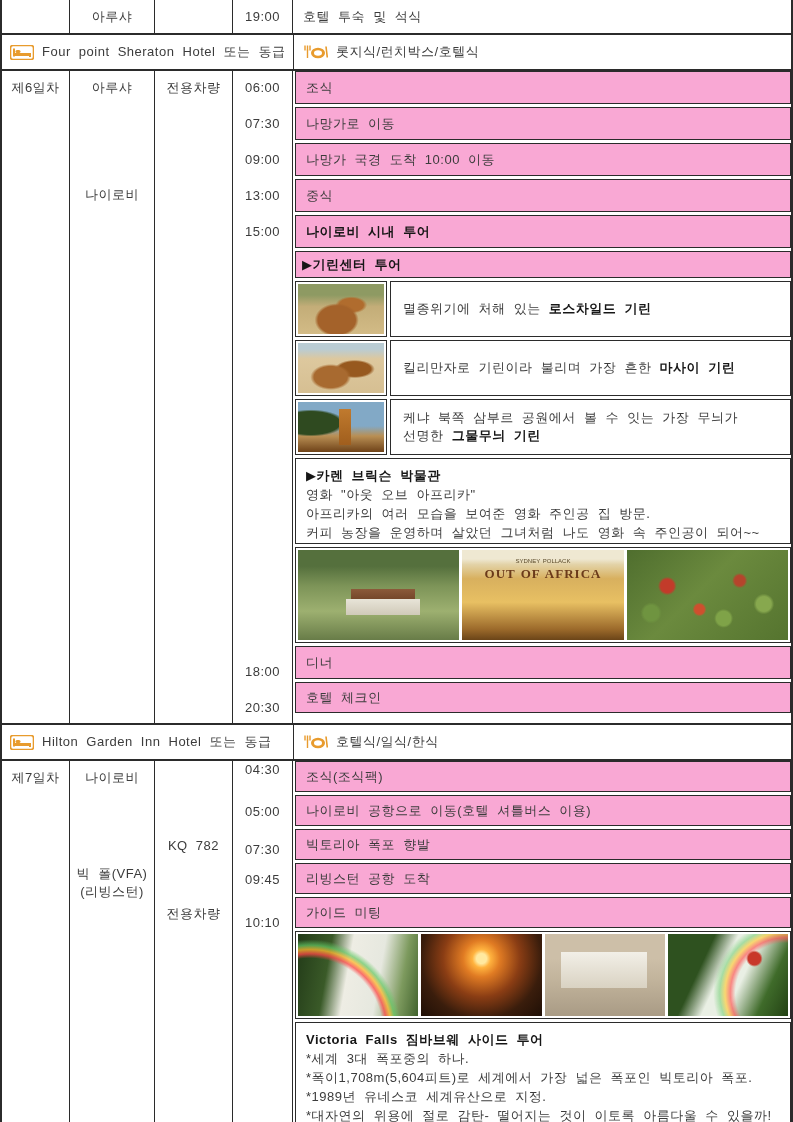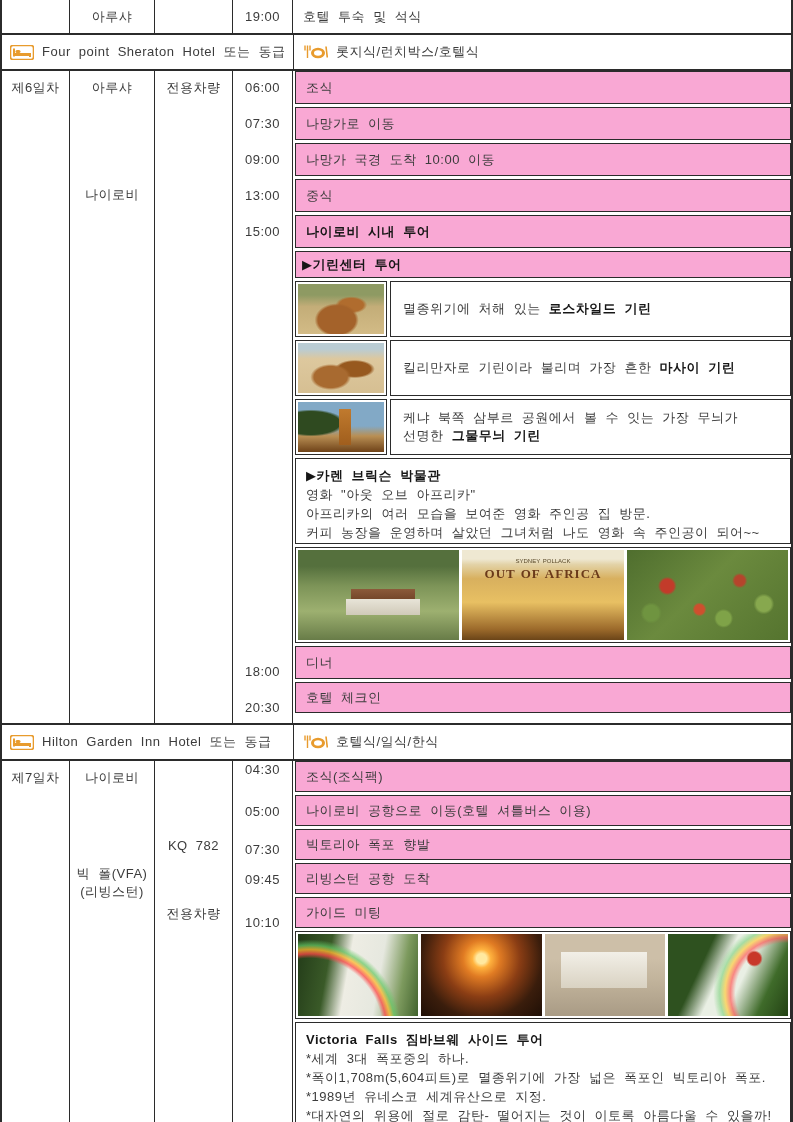--- a/index.html
+++ b/index.html
@@ -292,21 +292,21 @@
       <div class="strip strip4">
         <div class="ph ph-falls"></div>
         <div class="ph ph-sunset"></div>
         <div class="ph ph-boat"></div>
         <div class="ph ph-heli"></div>
       </div>
 
       <div class="block" style="height:112px">
         <div class="b">Victoria Falls 짐바브웨 사이드 투어</div>
         <div>*세계 3대 폭포중의 하나.</div>
-        <div>*폭이1,708m(5,604피트)로 멸종위기에 가장 넓은 폭포인 빅토리아 폭포.</div>
+        <div>*폭이1,708m(5,604피트)로 세계에서 가장 넓은 폭포인 빅토리아 폭포.</div>
         <div>*1989년 유네스코 세계유산으로 지정.</div>
         <div>*대자연의 위용에 절로 감탄- 떨어지는 것이 이토록 아름다울 수 있을까!</div>
 
       </div>
     </div>
   </div>
 
 </div>
 
 </body></html>

